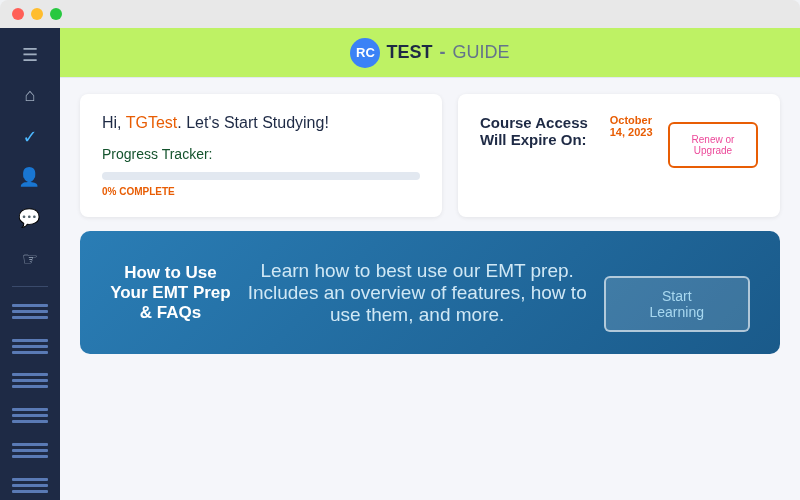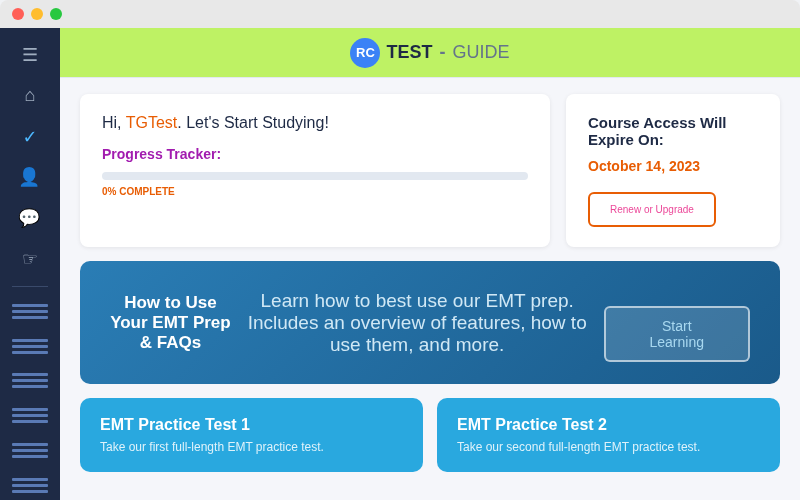--- a/index.html
+++ b/index.html
@@ -142,22 +142,22 @@
     }
     .welcome-title {
       font-size: 16px;
       color: #1e2a45;
       font-weight: 400;
       margin-bottom: 14px;
     }
     .welcome-title .username { color: #e85d04; }
     .progress-label {
       font-size: 14px;
-      font-weight: 700;
-      color: #a21caf;
+      font-weight: 400;
+      color: #14532d;
       margin-bottom: 10px;
     }
     .progress-bar-bg {
       background: #e2e8f0;
       border-radius: 4px;
       height: 8px;
       width: 100%;
       margin-bottom: 6px;
     }
     .progress-bar-fill {
@@ -167,37 +167,37 @@
       border-radius: 4px;
     }
     .progress-pct {
       font-size: 10px;
       color: #e85d04;
       text-align: left;
       font-weight: 700;
     }
 
     .expiry-card {
-      width: 214px;
+      width: 322px;
       background: #ffffff;
       border-radius: 8px;
       padding: 20px 22px;
       box-shadow: 0 1px 4px rgba(0,0,0,0.08);
       display: flex;
-      flex-direction: column;
+      flex-direction: row;
       gap: 10px;
     }
     .expiry-title {
       font-size: 15px;
       color: #1e2a45;
       font-weight: 600;
     }
     .expiry-date {
       color: #e85d04;
-      font-size: 14px;
+      font-size: 11px;
       font-weight: 600;
     }
     .renew-btn {
       align-self: flex-start;
       margin-top: 8px;
       padding: 10px 20px;
       border: 2px solid #e85d04;
       background: transparent;
       color: #ec4899;
       border-radius: 6px;
@@ -347,26 +347,16 @@
         </div>
 
       </div>
 
       <div class="faq-banner">
         <div class="faq-title">How to Use Your EMT Prep &amp; FAQs</div>
         <div class="faq-desc">Learn how to best use our EMT prep. Includes an overview of features, how to use them, and more.</div>
         <button class="faq-btn">Start Learning</button>
       </div>
 
-      <div class="practice-row">
-        <div class="practice-card">
-          <div class="practice-card-title">EMT Practice Test 1</div>
-          <div class="practice-card-desc">Take our first full-length EMT practice test.</div>
-        </div>
-        <div class="practice-card">
-          <div class="practice-card-title">EMT Practice Test 2</div>
-          <div class="practice-card-desc">Take our second full-length EMT practice test.</div>
-        </div>
-      </div>
 
     </div>
   </div>
 </div>
 
 </body></html>

